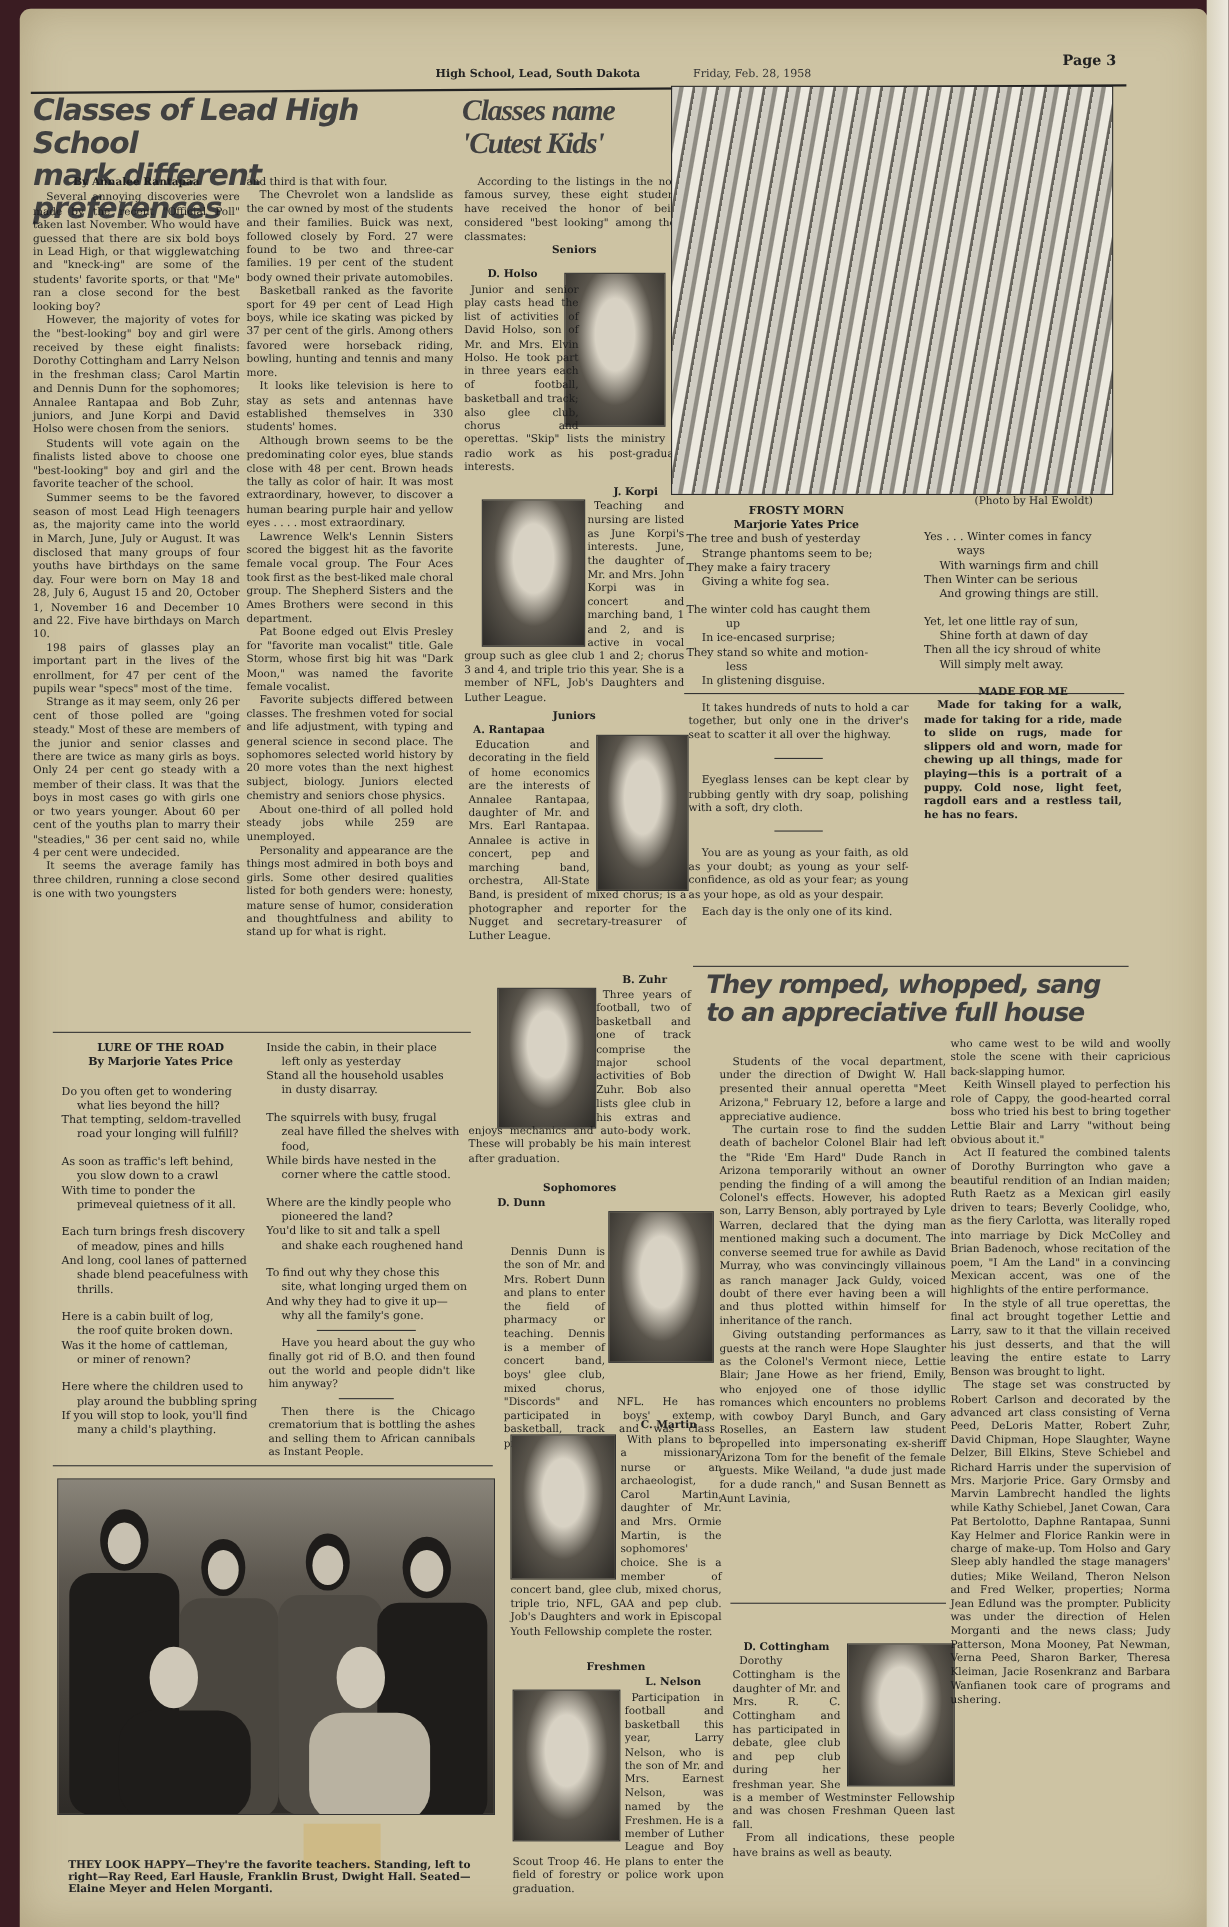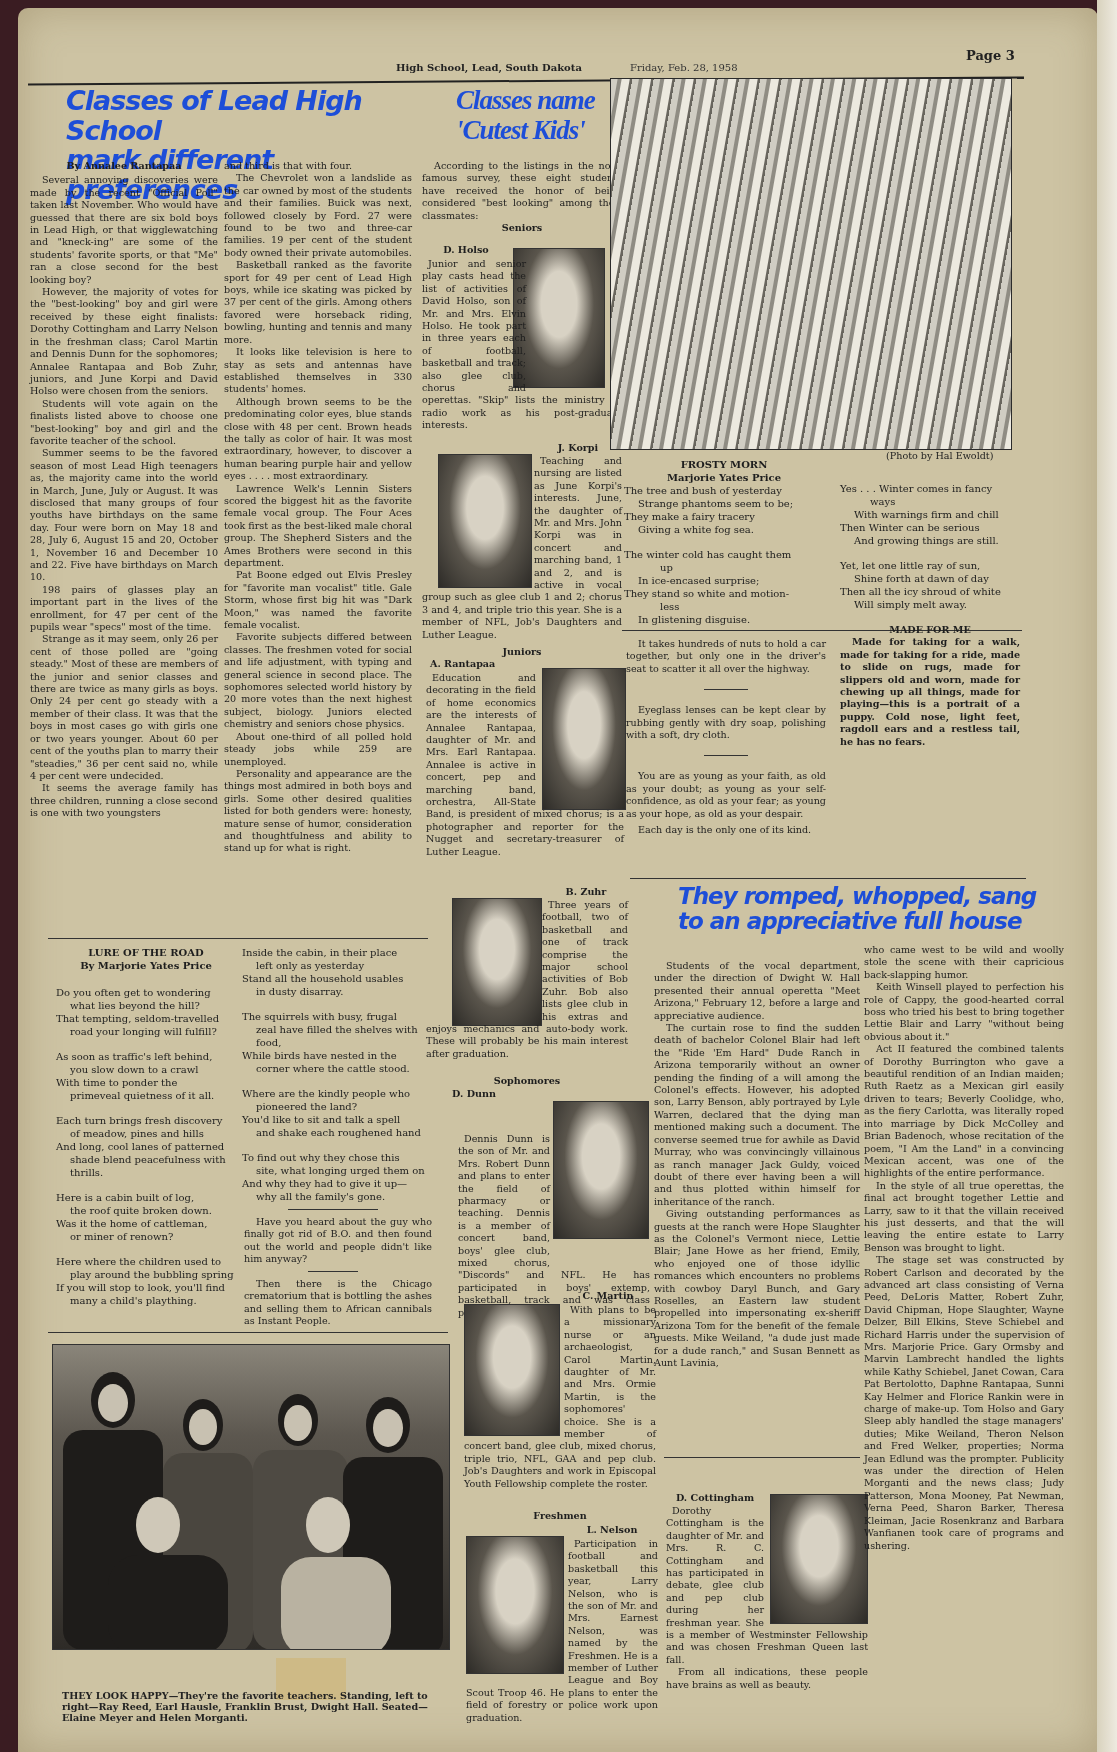--- a/index.html
+++ b/index.html
@@ -5,21 +5,21 @@
   html,body{margin:0;padding:0;}
   body{width:1117px;height:1752px;background:#3a1c22;position:relative;overflow:hidden;font-family:"DejaVu Serif",serif;}
   .page{position:absolute;left:18px;top:8px;width:1080px;height:1744px;background:#cdc3a3;border-radius:10px 10px 0 0;box-shadow:inset 0 0 40px rgba(120,100,60,.35);}
   .rightedge{position:absolute;right:0;top:0;width:20px;height:1752px;background:linear-gradient(90deg,#d8d2bd,#eeeae0);}
   .abs{position:absolute;}
   .mast{font-family:"DejaVu Serif",serif;font-weight:bold;font-size:10px;color:#222;}
   .mastdate{font-size:10px;color:#333;}
   .pageno{font-size:13px;font-weight:bold;color:#222;}
   .rule{position:absolute;height:2px;background:#222;}
   .thin{position:absolute;height:1px;background:#333;}
-  .headline{font-family:"DejaVu Sans",sans-serif;font-style:italic;font-weight:bold;color:#1d4ed8;letter-spacing:-1px;line-height:1.1;margin-left:36px;}
+  .headline{font-family:"DejaVu Sans",sans-serif;font-style:italic;font-weight:bold;color:#404040;letter-spacing:-1px;line-height:1.1;}
   .col{position:absolute;font-size:9.6px;line-height:12.4px;color:#1e1e1e;text-align:justify;}
   .col p{margin:0;text-indent:12px;}
   .byline{font-weight:bold;text-align:center;margin-bottom:2px;}
   .sect{font-weight:bold;text-align:center;}
   .name{font-weight:bold;text-align:center;}
   .photo{position:absolute;background:linear-gradient(160deg,#7a7467,#3b3833 70%,#2b2925);border:1px solid #333;}
   .photo.light{background:radial-gradient(ellipse at 50% 40%,#d8d2c4 0 28%,#5a554c 55%,#2d2b27 100%);}
   .photo.snow{background:repeating-linear-gradient(100deg,#c9c6bd 0 6px,#8e8b83 7px 10px,#e2dfd6 11px 18px,#6b6861 19px 21px);filter:contrast(1.1);}
   .photo.group{background:linear-gradient(180deg,#8a857a 0,#5c574f 30%,#2e2b27 100%);}
   .poem{position:absolute;font-size:10px;line-height:13px;color:#1e1e1e;}

